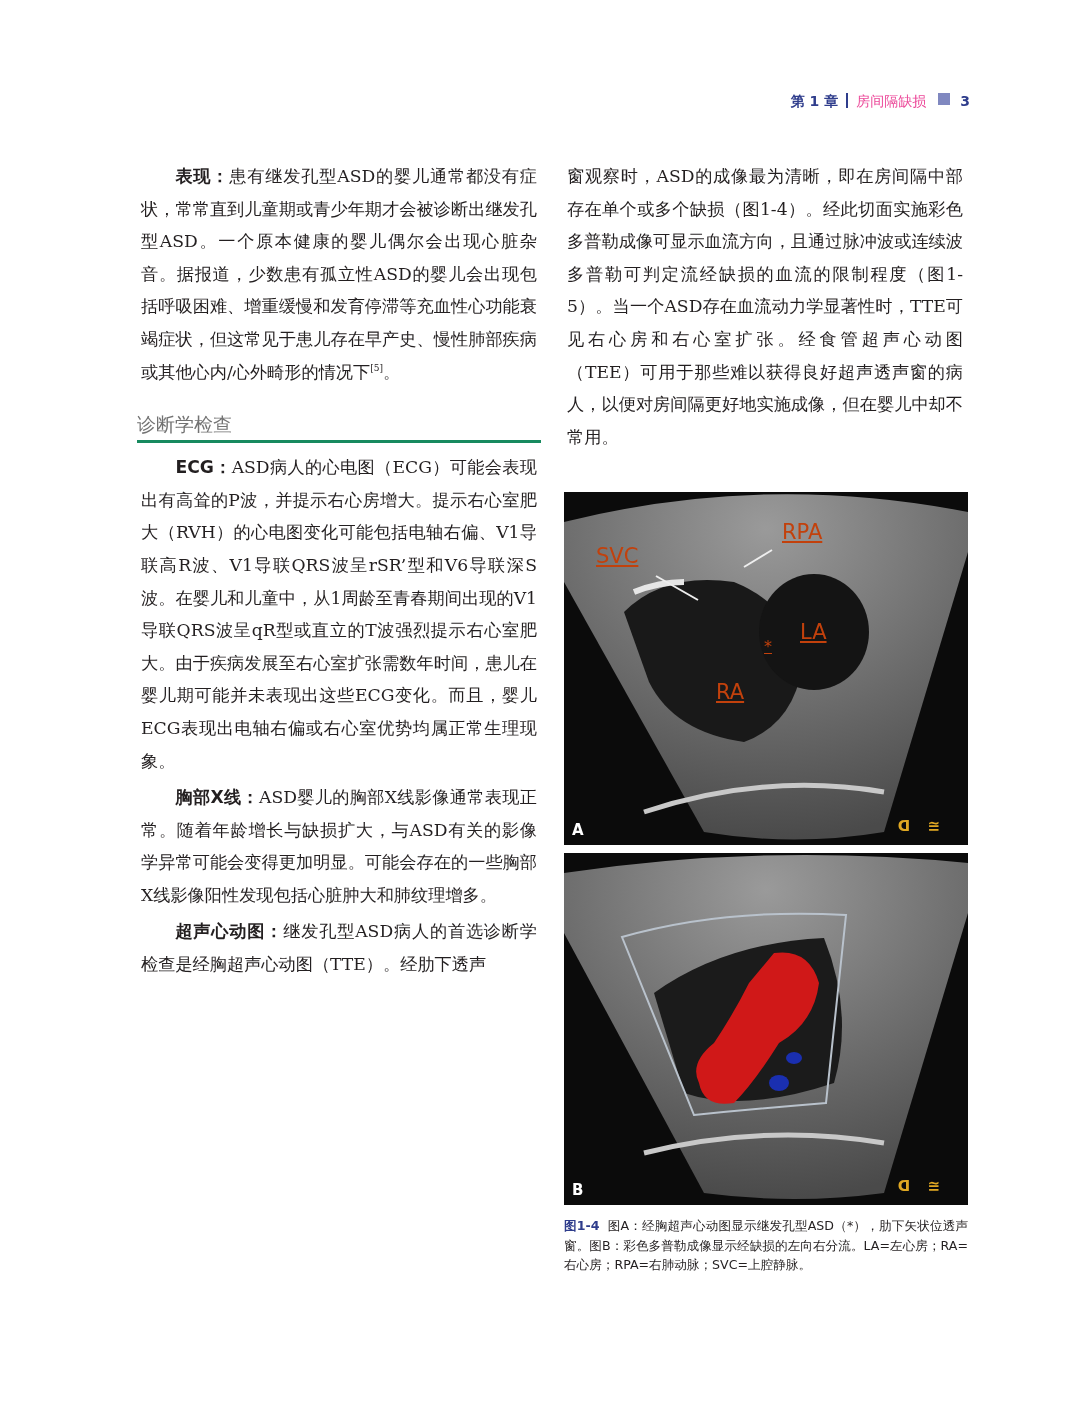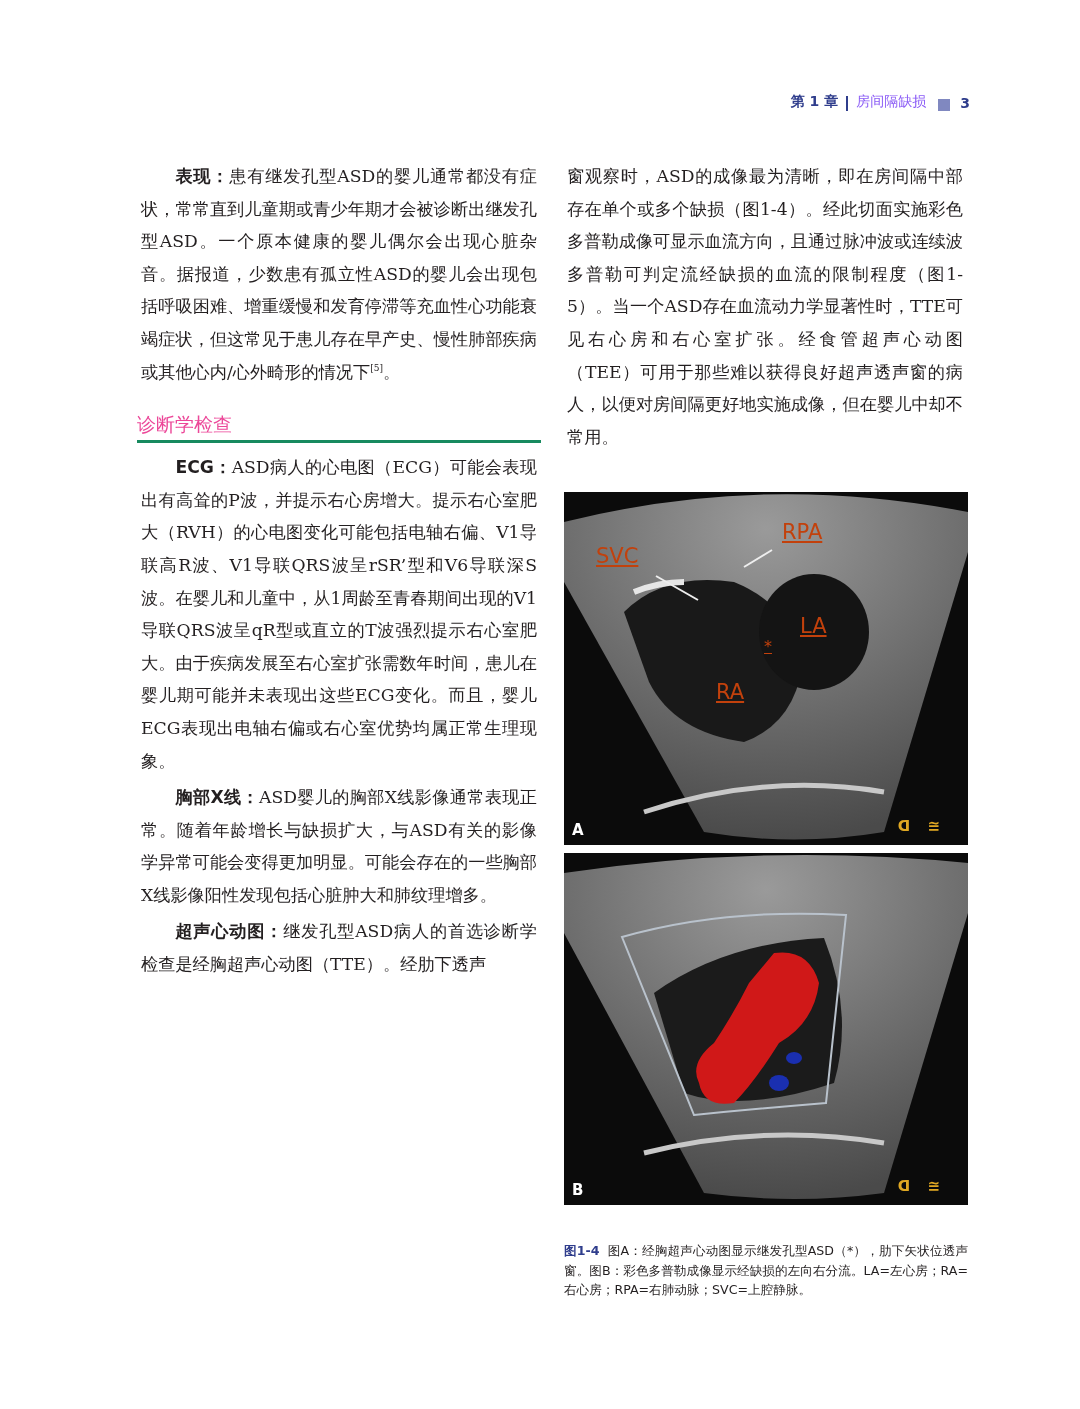--- a/index.html
+++ b/index.html
@@ -1,42 +1,42 @@
 <!DOCTYPE html>
 <html><head>
 <meta charset="utf-8">
 <style>
   html,body{margin:0;padding:0;background:#fff;}
   body{width:1080px;height:1409px;position:relative;overflow:hidden;
        font-family:"DejaVu Serif","Liberation Serif",serif;color:#231f20;}
   .header{position:absolute;right:110px;top:93px;font-family:"DejaVu Sans","Liberation Sans",sans-serif;
-          font-size:14px;color:#2f3d8c;display:flex;align-items:flex-end;gap:6px;}
+          font-size:14px;color:#2f3d8c;display:flex;align-items:flex-start;gap:6px;}
   .header .chap{font-weight:bold;}
   .header .bar{width:2px;height:15px;background:#2f3d8c;display:inline-block;margin:0 2px;}
-  .header .title{color:#8b5cf6;}
+  .header .title{color:#ec4899;}
   .header .sq{width:12px;height:12px;background:#8088c0;display:inline-block;margin:0 4px 0 6px;}
   .header .num{font-weight:bold;}
   .col{position:absolute;font-size:17.2px;line-height:32.6px;text-align:justify;}
   .col.left{left:137px;top:156px;width:404px;}
   .col.right{left:563px;top:156px;width:404px;}
   .col p{margin:4px;}
   .indent{text-indent:2em;}
   .lead{font-family:"DejaVu Sans","Liberation Sans",sans-serif;font-weight:bold;}
   .sup{font-size:9px;vertical-align:super;line-height:0;}
-  .section{font-family:"DejaVu Sans","Liberation Sans",sans-serif;color:#ec4899;font-size:19px;
+  .section{font-family:"DejaVu Sans","Liberation Sans",sans-serif;color:#737373;font-size:19px;
            line-height:28px;margin-top:22px;padding-bottom:2px;border-bottom:3px solid #178a5f;margin-bottom:8px;}
   .fig{position:absolute;left:564px;width:404px;background:#0b0b0b;overflow:hidden;}
   .fig.a{top:492px;height:353px;}
   .fig.b{top:853px;height:352px;}
   .fig svg{display:block;}
   .fig .lbl{position:absolute;color:#c2410c;font-family:"DejaVu Sans","Liberation Sans",sans-serif;font-size:21px;text-decoration:underline;}
   .fig .panel{position:absolute;left:8px;bottom:6px;color:#fff;font-family:"DejaVu Sans","Liberation Sans",sans-serif;font-weight:bold;font-size:15px;}
   .fig .logo{position:absolute;right:22px;bottom:10px;color:#e0a823;font-family:"DejaVu Sans","Liberation Sans",sans-serif;font-size:15px;font-weight:bold;letter-spacing:6px;}
   .caption{position:absolute;left:564px;top:1216px;width:404px;font-family:"DejaVu Sans","Liberation Sans",sans-serif;
-           font-size:12.6px;line-height:19.5px;color:#231f20;text-align:justify;margin-top:25px;}
+           font-size:12.6px;line-height:19.5px;color:#231f20;text-align:justify;}
   .caption .fignum{color:#2f3d8c;font-weight:bold;margin-right:8px;}
 </style>
 </head>
 <body>
 
 <div class="header">
   <span class="chap">第 1 章</span>
   <span class="bar"></span>
   <span class="title">房间隔缺损</span>
   <span class="sq"></span>
@@ -67,21 +67,21 @@
     <path d="M0,30 Q200,-20 404,20 L404,60 L320,340 Q230,355 140,340 L0,90 Z" fill="url(#ga)"></path>
     <path d="M60,120 Q100,80 170,90 Q220,110 240,160 Q235,230 180,250 Q110,240 85,190 Z" fill="#191919"></path>
     <ellipse cx="250" cy="140" rx="55" ry="58" fill="#141414"></ellipse>
     <path d="M70,100 Q95,90 120,90" stroke="#e6e6e6" stroke-width="6" fill="none"></path>
     <path d="M80,320 Q200,280 320,300" stroke="#c8c8c8" stroke-width="5" fill="none"></path>
     <line x1="92" y1="84" x2="134" y2="108" stroke="#eee" stroke-width="2"></line>
     <line x1="180" y1="75" x2="208" y2="58" stroke="#eee" stroke-width="2"></line>
   </svg>
   <span class="lbl" style="left:32px;top:52px">SVC</span>
   <span class="lbl" style="left:218px;top:28px">RPA</span>
-  <span class="lbl" style="left:236px;top:122px">LA</span>
+  <span class="lbl" style="left:236px;top:128px">LA</span>
   <span class="lbl" style="left:152px;top:188px">RA</span>
   <span class="lbl" style="left:200px;top:145px;font-size:16px">*</span>
   <span class="panel">A</span>
   <span class="logo">ᗡ ≅</span>
 </div>
 
 <div class="fig b">
   <svg width="404" height="352" viewBox="0 0 404 352">
     <defs>
       <radialGradient id="gb" cx="50%" cy="10%" r="90%">

